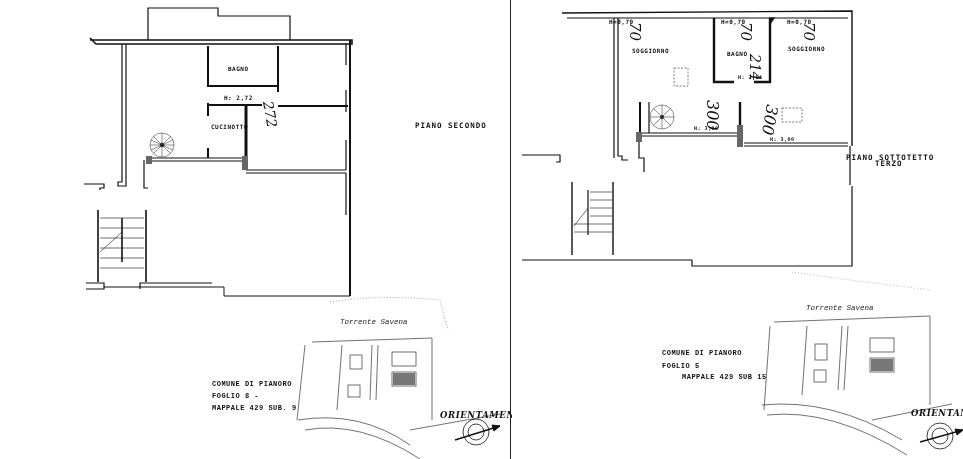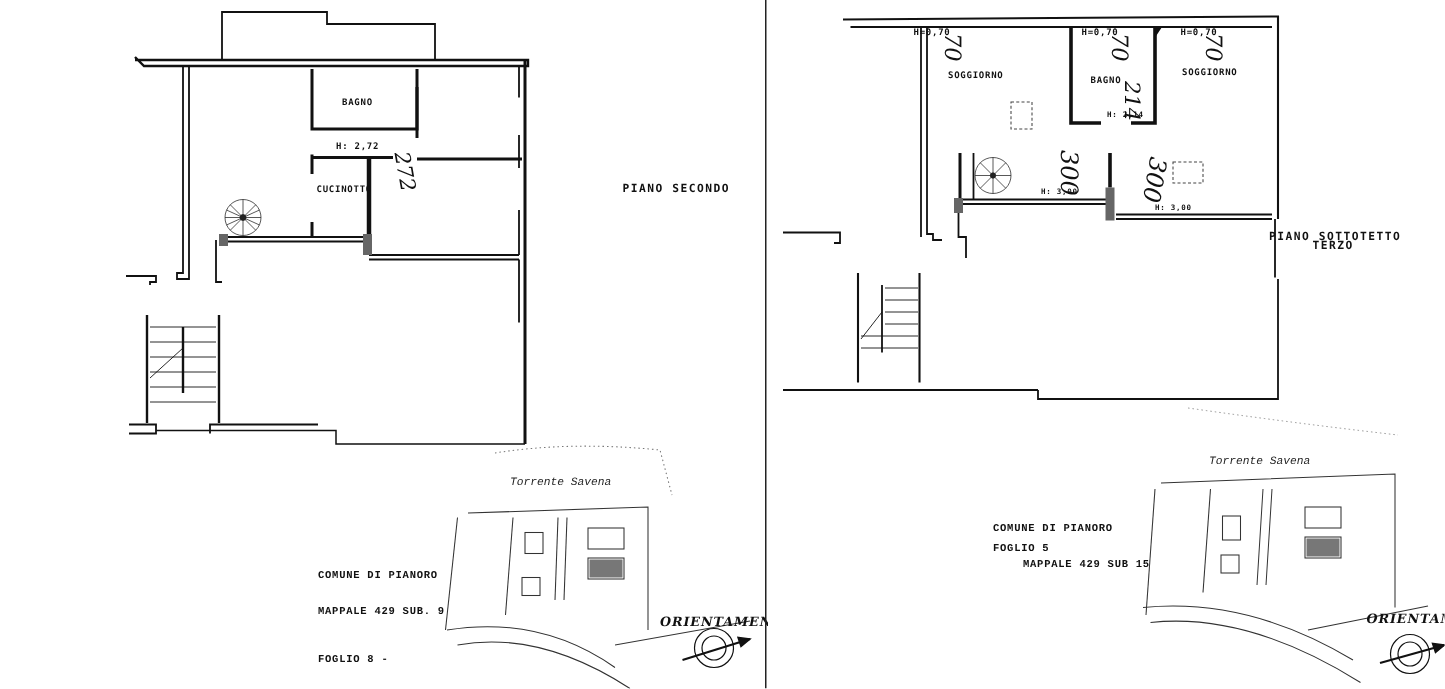--- a/index.html
+++ b/index.html
@@ -87,21 +87,21 @@
 
     <text x="263" y="102" font-family="DejaVu Serif, serif" font-style="italic" font-size="14" fill="#111" transform="rotate(80 263 102)">272</text>
   </svg>
 
   <span class="lbl tiny" style="left:228px; top:65px;">BAGNO</span>
   <span class="lbl tiny" style="left:224px; top:94px;">H: 2,72</span>
   <span class="lbl tiny" style="left:211px; top:123px;">CUCINOTTO</span>
   <span class="lbl mid" style="left:379px; top:121px;padding-left:36px;">PIANO SECONDO</span>
 
   <span class="lbl small" style="left:212px; top:380px;">COMUNE DI PIANORO</span>
-  <span class="lbl small" style="left:212px; top:392px;margin-top:44px;">FOGLIO 8 -</span>
+  <span class="lbl small" style="left:212px; top:392px;">FOGLIO 8 -</span>
   <span class="lbl small" style="left:212px; top:404px;">MAPPALE 429 SUB. 9</span>
 
   <svg width="510" height="459">
     <g stroke="#333" fill="none" stroke-width="0.7">
       <path d="M330,302 Q380,294 440,300 L448,330" stroke-dasharray="1,2" stroke="#777"></path>
       <path d="M312,342 L432,338 L432,420"></path>
       <path d="M305,345 L297,420"></path>
       <line x1="342" y1="345" x2="337" y2="410"></line>
       <line x1="372" y1="345" x2="370" y2="400"></line>
       <line x1="378" y1="345" x2="376" y2="400"></line>

